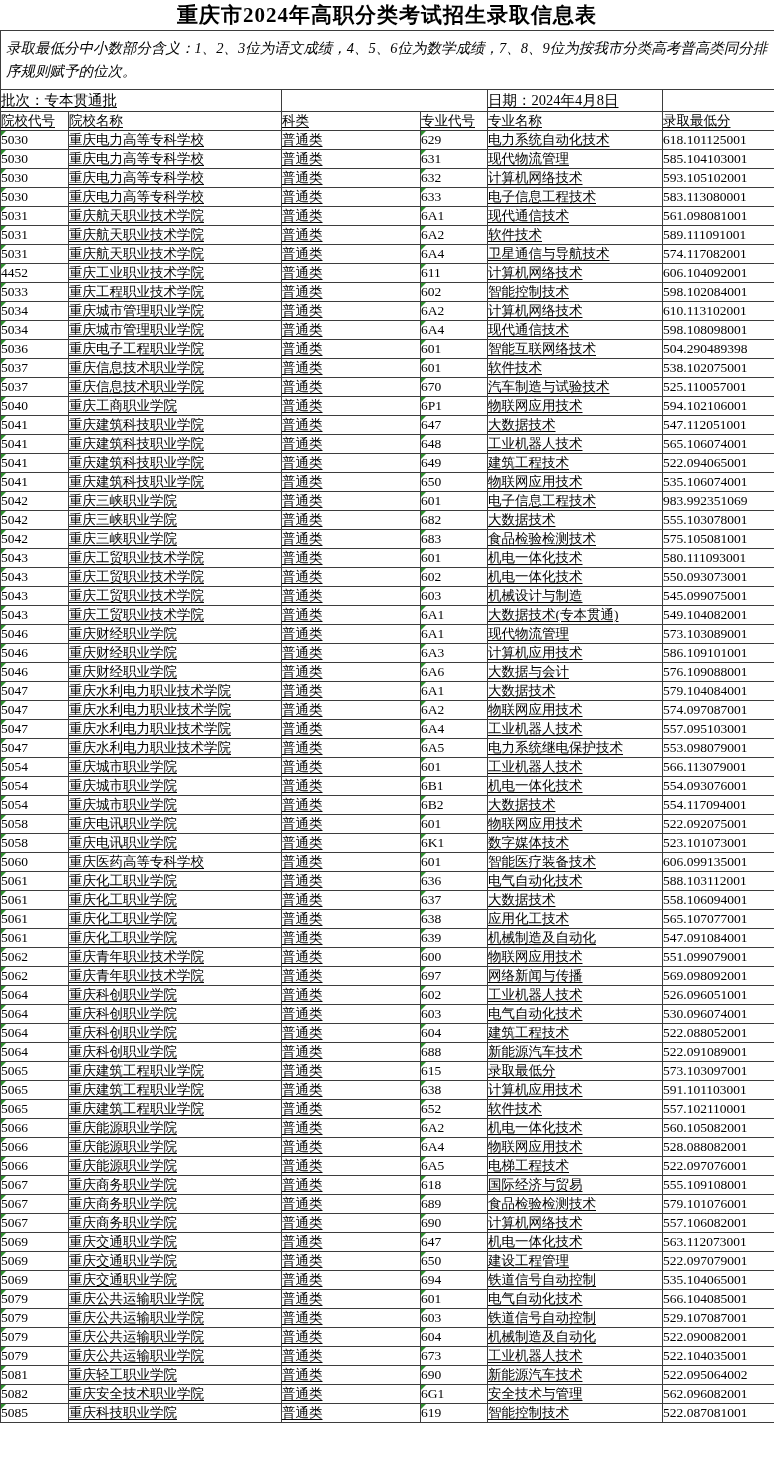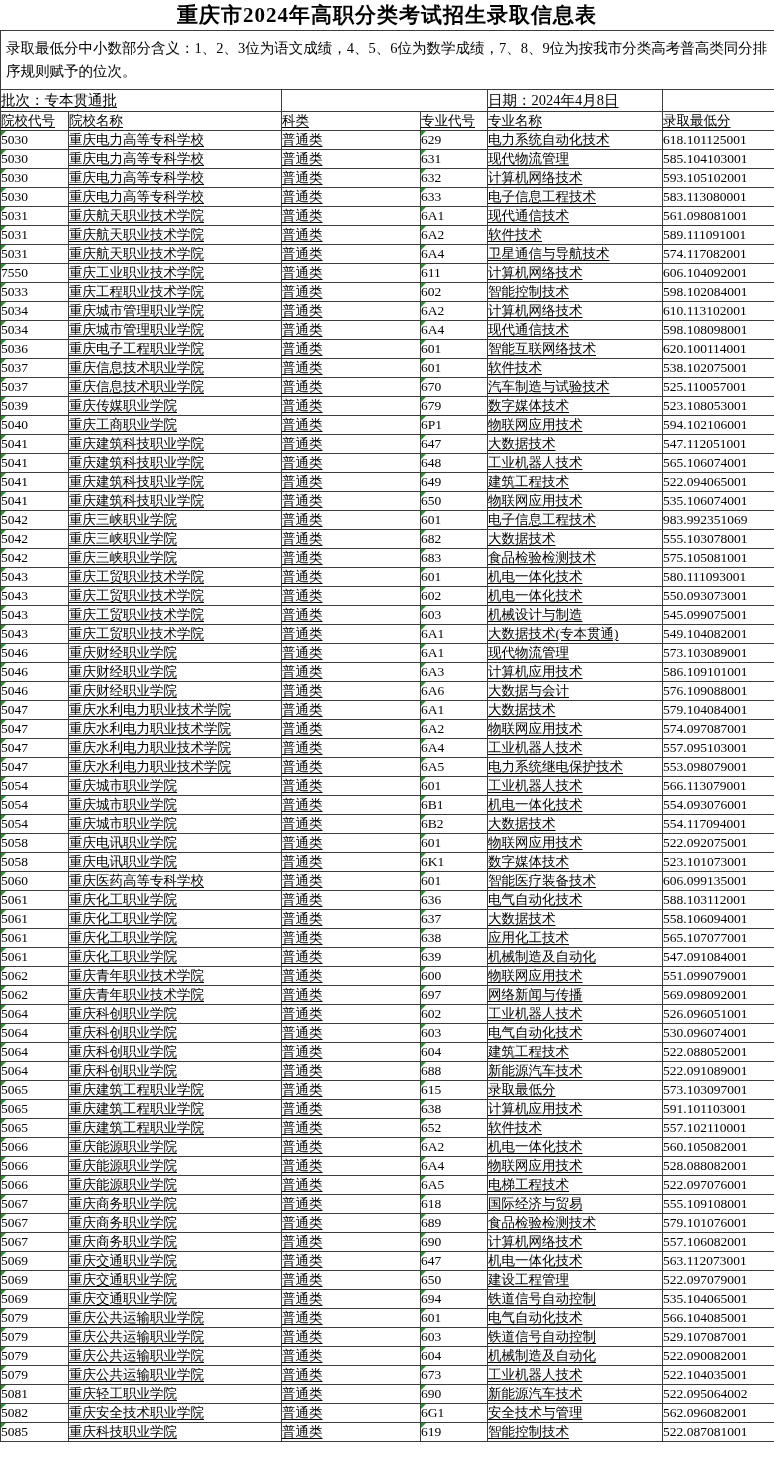--- a/index.html
+++ b/index.html
@@ -21,20 +21,21 @@
     border:1px solid #3d3d3d;
     padding:0;vertical-align:middle;
     font-size:13.5px;font-weight:normal;text-align:left;
     overflow:hidden;white-space:nowrap;
     position:relative;
   }
   tr.note-row td{
     height:54px;white-space:normal;
     font-size:14.5px;line-height:1.6;
     padding:2px 5px;
+    font-style:italic;
   }
   tr.batch-row td{height:21px;font-size:14.5px;}
   tr.head-row td{height:17px;}
   tr.data-row td{height:17px;}
   .pad{padding-left:5px;}
   
   .u{text-decoration:underline;text-underline-offset:2px;text-decoration-thickness:1px;margin-top:48px;}
   td.c-code{padding-left:6px;}
   td.c-name{padding-left:4px;text-decoration:underline;text-underline-offset:2px;}
   td.c-type{padding-left:4px;text-decoration:underline;text-underline-offset:2px;}
@@ -139,21 +140,21 @@
         </tr>
         <tr class="data-row">
           <td class="c-code">5031</td>
           <td class="c-name">重庆航天职业技术学院</td>
           <td class="c-type">普通类</td>
           <td class="c-major-code">6A4</td>
           <td class="c-major-name">卫星通信与导航技术</td>
           <td class="c-score">574.117082001</td>
         </tr>
         <tr class="data-row">
-          <td class="c-code">7550</td>
+          <td class="c-code">4452</td>
           <td class="c-name">重庆工业职业技术学院</td>
           <td class="c-type">普通类</td>
           <td class="c-major-code">611</td>
           <td class="c-major-name">计算机网络技术</td>
           <td class="c-score">606.104092001</td>
         </tr>
         <tr class="data-row">
           <td class="c-code">5033</td>
           <td class="c-name">重庆工程职业技术学院</td>
           <td class="c-type">普通类</td>
@@ -176,47 +177,39 @@
           <td class="c-major-code">6A4</td>
           <td class="c-major-name">现代通信技术</td>
           <td class="c-score">598.108098001</td>
         </tr>
         <tr class="data-row">
           <td class="c-code">5036</td>
           <td class="c-name">重庆电子工程职业学院</td>
           <td class="c-type">普通类</td>
           <td class="c-major-code">601</td>
           <td class="c-major-name">智能互联网络技术</td>
-          <td class="c-score">620.100114001</td>
+          <td class="c-score">504.290489398</td>
         </tr>
         <tr class="data-row">
           <td class="c-code">5037</td>
           <td class="c-name">重庆信息技术职业学院</td>
           <td class="c-type">普通类</td>
           <td class="c-major-code">601</td>
           <td class="c-major-name">软件技术</td>
           <td class="c-score">538.102075001</td>
         </tr>
         <tr class="data-row">
           <td class="c-code">5037</td>
           <td class="c-name">重庆信息技术职业学院</td>
           <td class="c-type">普通类</td>
           <td class="c-major-code">670</td>
           <td class="c-major-name">汽车制造与试验技术</td>
           <td class="c-score">525.110057001</td>
         </tr>
         <tr class="data-row">
-          <td class="c-code">5039</td>
-          <td class="c-name">重庆传媒职业学院</td>
-          <td class="c-type">普通类</td>
-          <td class="c-major-code">679</td>
-          <td class="c-major-name">数字媒体技术</td>
-          <td class="c-score">523.108053001</td>
-        </tr>
-        <tr class="data-row">
           <td class="c-code">5040</td>
           <td class="c-name">重庆工商职业学院</td>
           <td class="c-type">普通类</td>
           <td class="c-major-code">6P1</td>
           <td class="c-major-name">物联网应用技术</td>
           <td class="c-score">594.102106001</td>
         </tr>
         <tr class="data-row">
           <td class="c-code">5041</td>
           <td class="c-name">重庆建筑科技职业学院</td>

